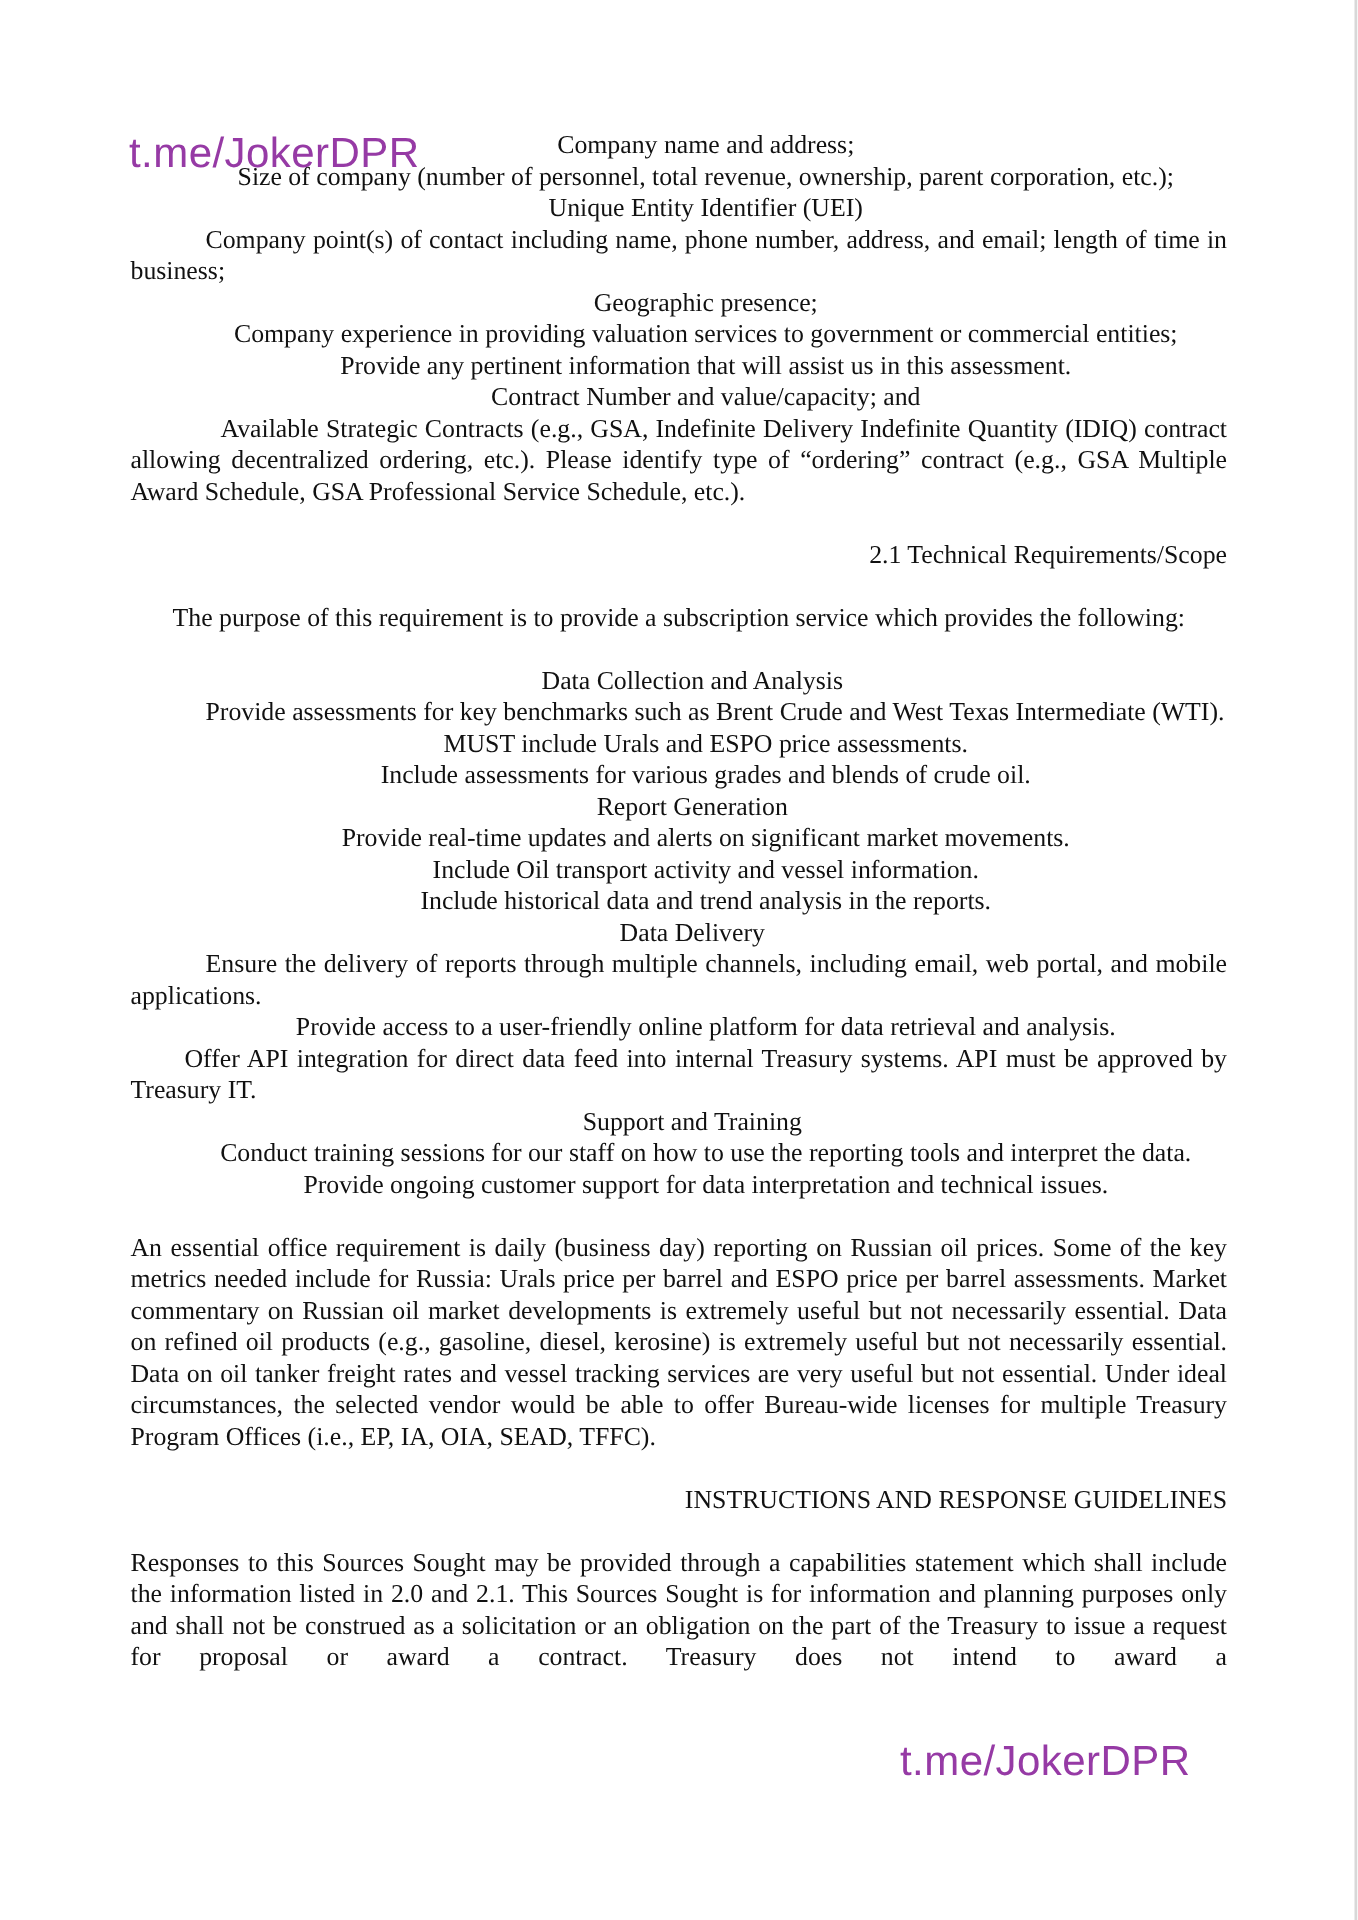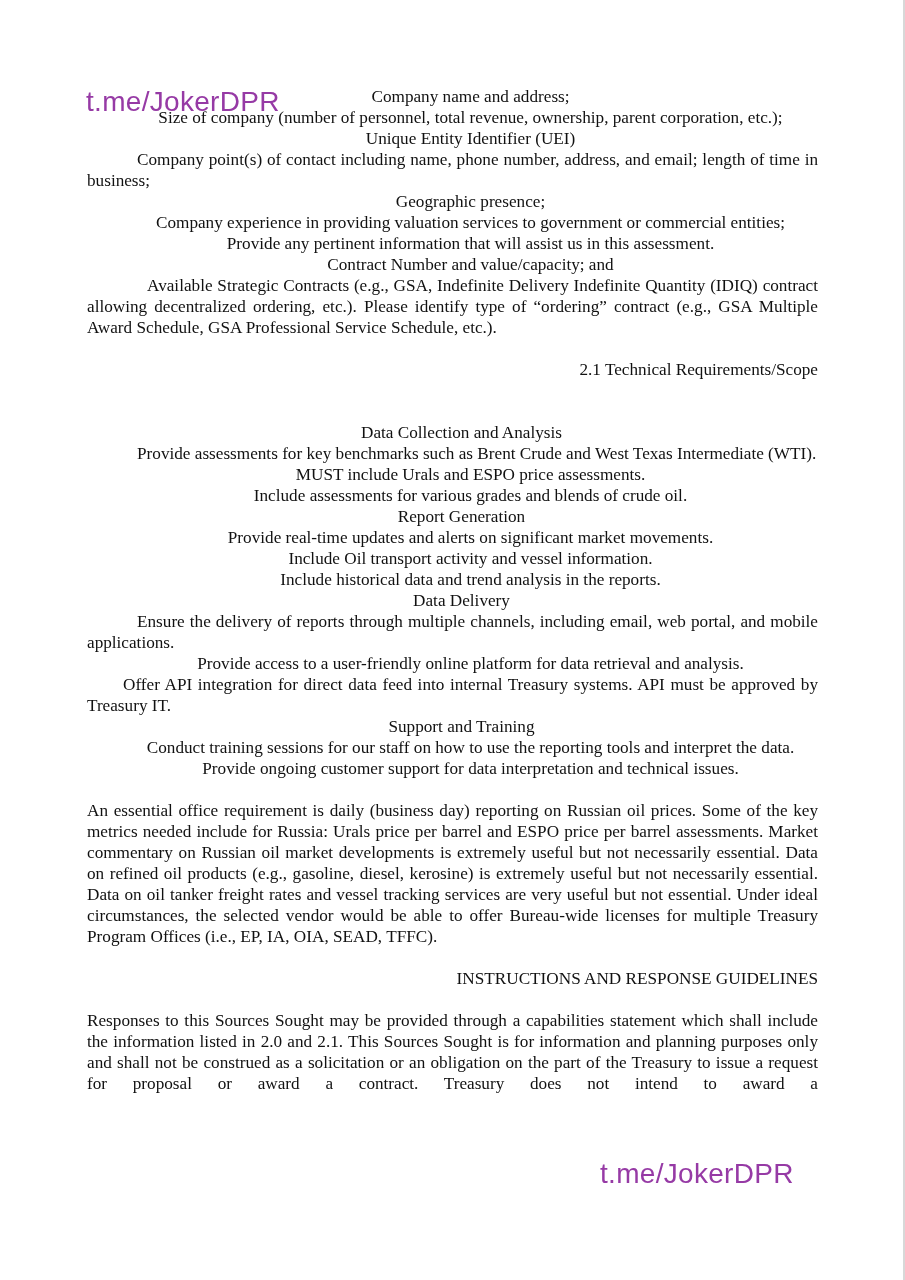--- a/index.html
+++ b/index.html
@@ -44,20 +44,21 @@
     <span class="just first-ind2">Company point(s) of contact including name, phone number, address, and email; length of time in business;</span>
     <span class="line ind1">Geographic presence;</span>
     <span class="line ind1">Company experience in providing valuation services to government or commercial entities;</span>
     <span class="line ind1">Provide any pertinent information that will assist us in this assessment.</span>
     <span class="line ind1">Contract Number and value/capacity; and</span>
     <span class="just first-ind3">Available Strategic Contracts (e.g., GSA, Indefinite Delivery Indefinite Quantity (IDIQ) contract allowing decentralized ordering, etc.). Please identify type of “ordering” contract (e.g., GSA Multiple Award Schedule, GSA Professional Service Schedule, etc.).</span>
 
     <span class="gap"></span>
     <span class="heading">2.1 Technical Requirements/Scope</span>
     <span class="gap"></span>
+    <span class="line">The purpose of this requirement is to provide a subscription service which provides the following:</span>
     <span class="gap"></span>
 
     <span class="line ind0">Data Collection and Analysis</span>
     <span class="just first-ind2">Provide assessments for key benchmarks such as Brent Crude and West Texas Intermediate (WTI).</span>
     <span class="line ind1">MUST include Urals and ESPO price assessments.</span>
     <span class="line ind1">Include assessments for various grades and blends of crude oil.</span>
 
     <span class="line ind0">Report Generation</span>
     <span class="line ind1">Provide real-time updates and alerts on significant market movements.</span>
     <span class="line ind1">Include Oil transport activity and vessel information.</span>

